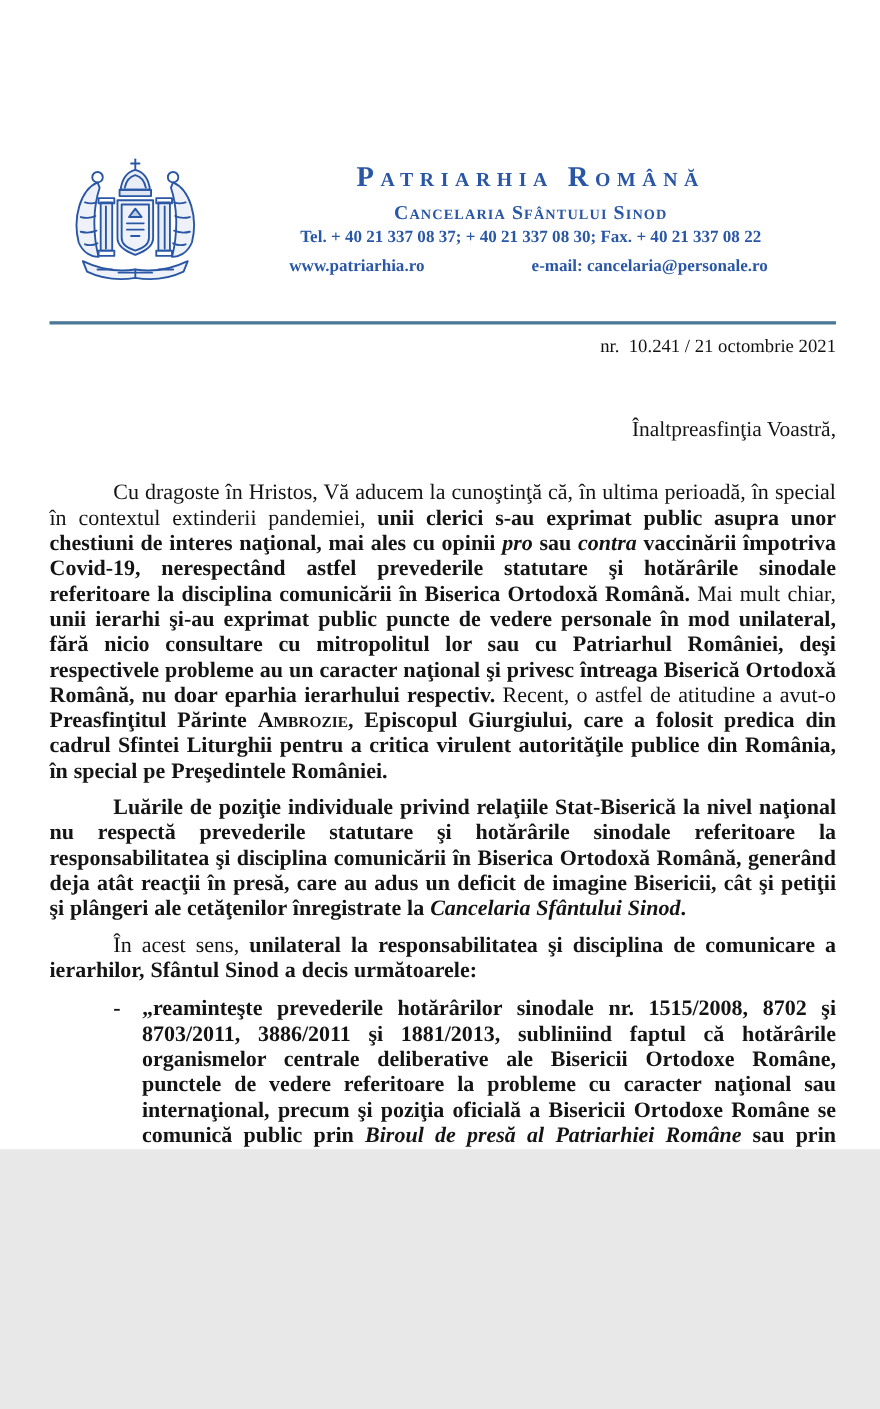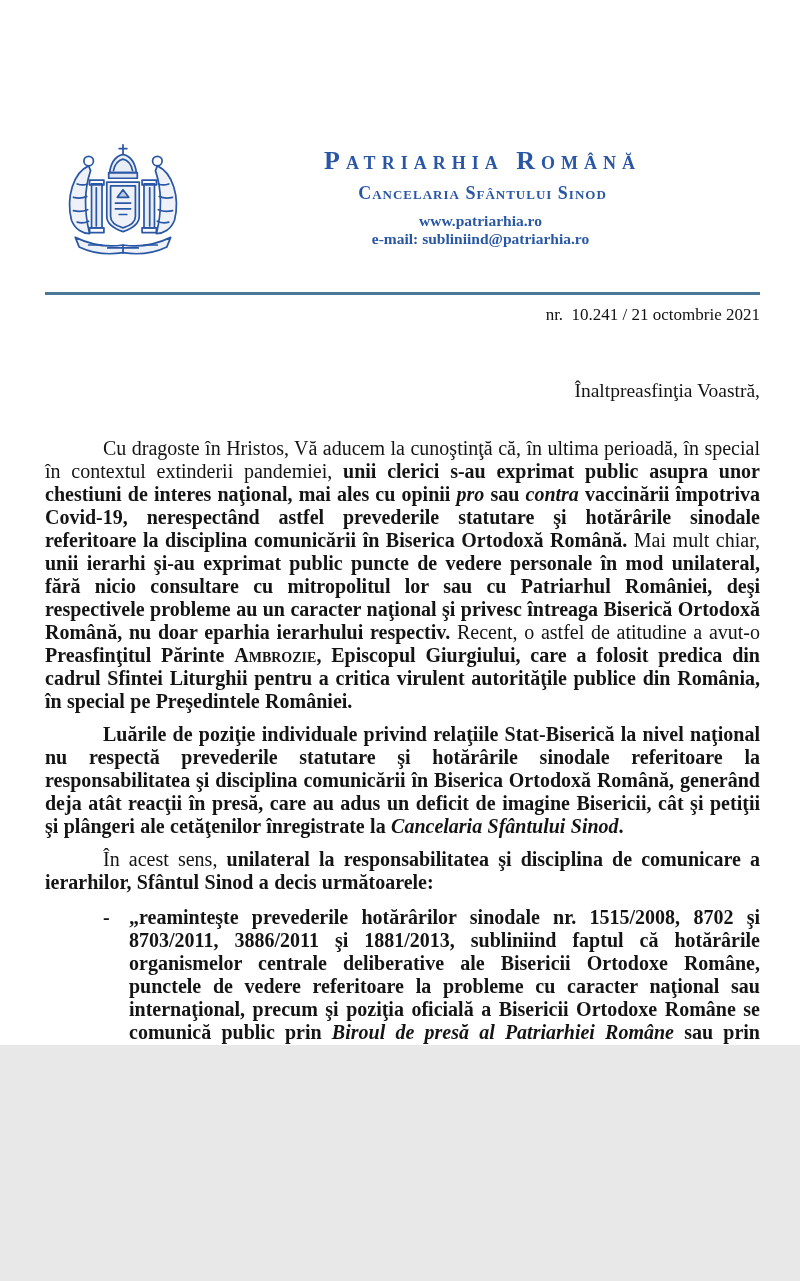--- a/index.html
+++ b/index.html
@@ -26,21 +26,21 @@
     font-variant:small-caps; white-space:nowrap;
   }
   .dept {
     margin-top:7px; font-size:18px; font-weight:bold; letter-spacing:1px;
     font-variant:small-caps; white-space:nowrap;
   }
   .addr { margin-top:13px; font-size:15.5px; font-weight:bold; white-space:nowrap; }
   .tel  { margin-top:3px;  font-size:15.5px; font-weight:bold; white-space:nowrap; }
   .webmail {
     margin-top:8px; display:flex; justify-content:space-between;
-    padding:0 62px 0 58px; font-size:15.5px; font-weight:bold;flex-direction:column;
+    padding:0 62px 0 58px; font-size:15.5px; font-weight:bold;
   }
   .webmail span { white-space:nowrap; }
   .rule {
     position:absolute; left:45px; top:292px; width:715px; height:3px;
     background:#4c7897;
   }
   .doc-number {
     position:absolute; top:305px; right:40px;
     font-size:17px; font-weight:normal; color:#111;
     white-space:pre;
@@ -107,23 +107,24 @@
 
       <path d="M20,100 Q45,112 70,108 Q95,112 120,100 L116,110 Q95,120 70,116 Q45,120 24,110 Z" fill="rgba(42,87,165,0.08)"></path>
       <path d="M34,108 h14 M54,111 h32 M92,108 h14"></path>
       <path d="M70,108 v8"></path>
     </svg>
   </div>
 
   <div class="head-text">
     <div class="org">Patriarhia Română</div>
     <div class="dept">Cancelaria Sfântului Sinod</div>
+    <div class="tel">Tel. + 40 21 337 08 37; + 40 21 337 08 30; Fax. + 40 21 337 08 22</div>
     <div class="webmail">
       <span>www.patriarhia.ro</span>
-      <span>e-mail: subliniind@patriarhia.ro</span>
+      <span>e-mail: cancelaria@personale.ro</span>
     </div>
   </div>
 
   <div class="rule"></div>
 
   <div class="doc-number">nr.  10.241 / 21 octombrie 2021</div>
 
   <div class="salutation">Înaltpreasfinţia Voastră,</div>
 
   <div class="body-block">

